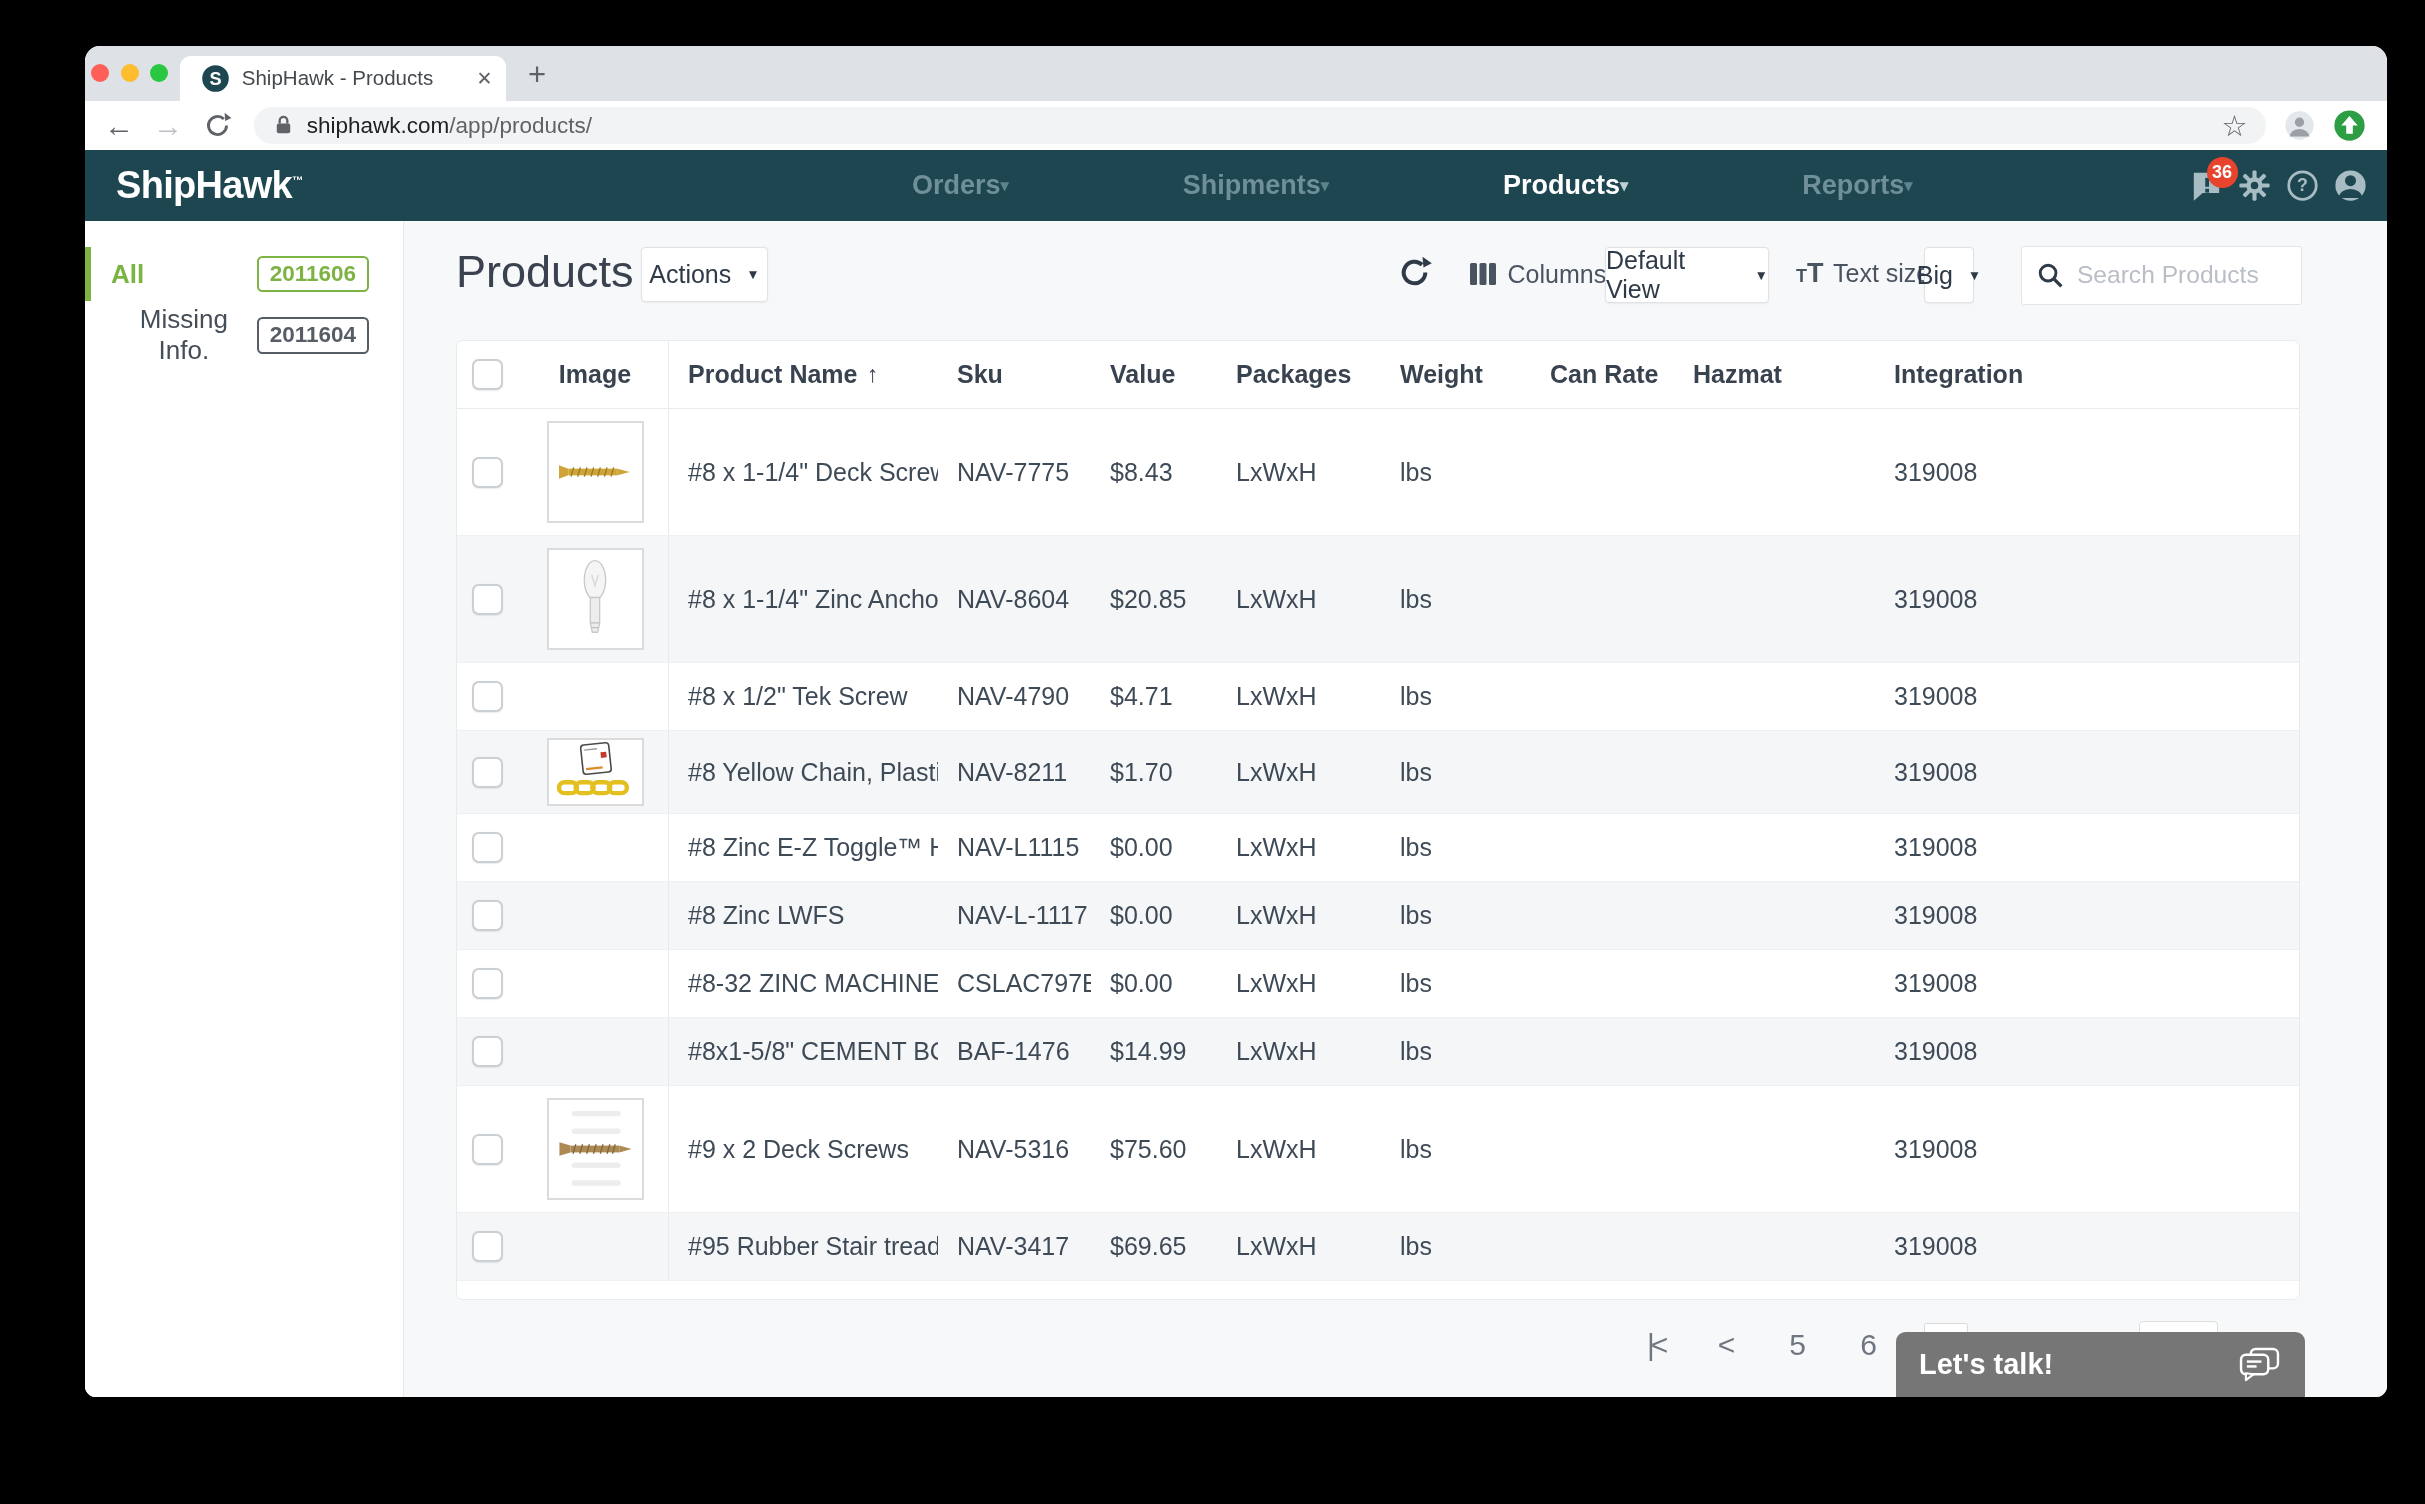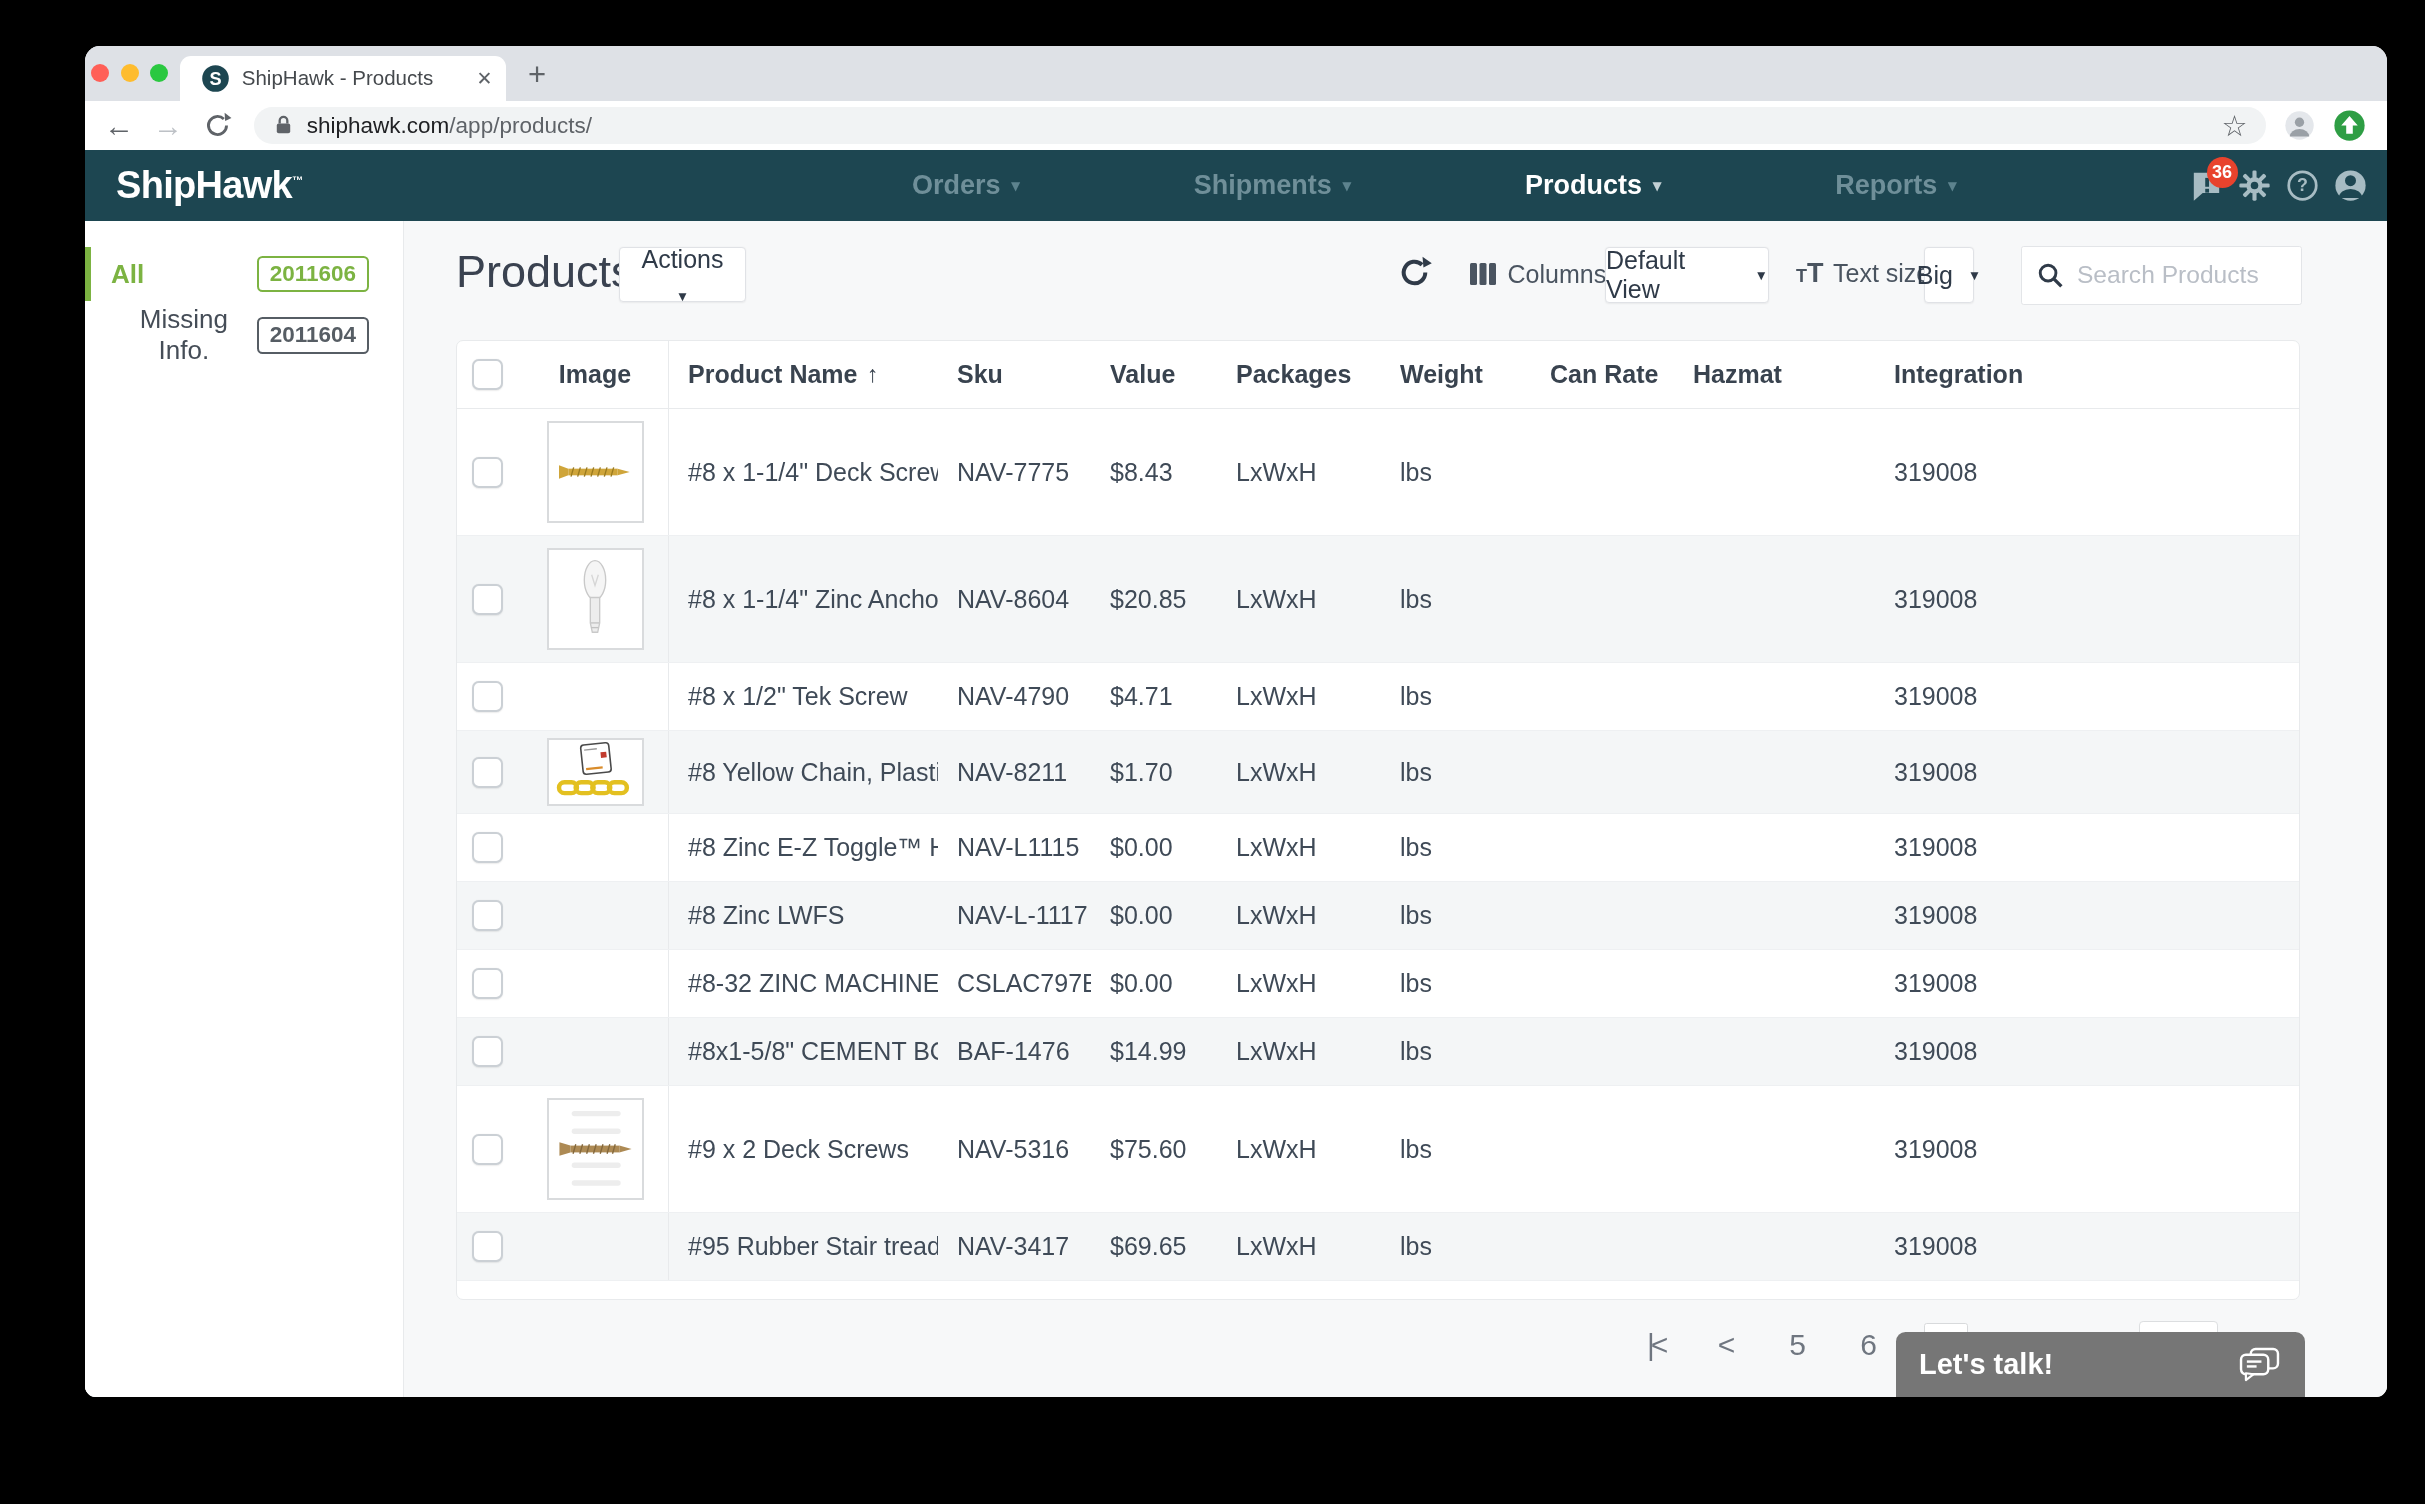--- a/index.html
+++ b/index.html
@@ -28,21 +28,21 @@
   .urltext { font-size:22.5px; margin-left:12.3px; color:#202124; flex:1 1 auto; }
   .urltext .path { color:#5f6368;text-align:right; }
   .star { font-size:29px; color:#5f6368; }
   .chromeicons { display:flex; align-items:center; gap:18px; margin-left:18px; }
 
   
   .appnav { position:relative; height:71px; background:#1d4651; display:flex; align-items:center;padding-left:45px; }
   .logo { position:absolute; left:31px; font-size:38px; font-weight:bold; color:#fff; letter-spacing:-0.7px; }
   .logo sup { font-size:11px; }
   .menu { position:absolute; left:827px; display:flex; gap:174px; }
-  .nav-item { display:flex; align-items:center; gap:11px; font-size:27px; font-weight:bold; color:#6f8f99; cursor:pointer; }
+  .nav-item { display:flex; align-items:center; font-size:27px; font-weight:bold; color:#6f8f99; cursor:pointer; }
   .nav-item .caret { font-size:16.4px; color:#5d838e; }
   .nav-item.active { color:#fff; }
   .nav-item.active .caret { color:#c2d0d4; }
   .navicons { position:absolute; right:20.5px; display:flex; align-items:center; gap:15px; }
   .navicon { position:relative; width:33px; height:33px; }
   .badge36 { position:absolute; top:-12.3px; right:-15px; min-width:31px; height:31px; background:#e8432d;
              border-radius:50%; color:#fff; font-size:18px; font-weight:bold; display:flex;
              align-items:center; justify-content:center; }
 
   
@@ -54,21 +54,21 @@
   .side-item.active .lbl { color:#7cb342; font-weight:bold; }
   .side-item.active::before { content:""; position:absolute; left:0; top:1.4px; bottom:1.4px; width:6.1px; background:#7cb342; }
   .side-badge { margin-left:auto; margin-right:34px; border:2px solid #565d64; border-radius:5.5px;
                 padding:3.4px 11px; font-size:22.5px; font-weight:bold; color:#565d64; }
   .side-item.active .side-badge { border-color:#7cb342; color:#7cb342; }
 
   .main { position:absolute; left:319px; top:0; right:0; bottom:0; }
   .page-title { position:absolute; left:52px; top:24.6px; font-size:45px; font-weight:300; color:#3a4250; }
   .btnbox { background:#fff; border:1.4px solid #e0e2e6; border-radius:4.1px; box-shadow:0 0.7px 2px rgba(0,0,0,.06);
             display:flex; align-items:center; justify-content:center; gap:15px; font-size:25px; color:#2f3a48; cursor:pointer; }
-  .actions-btn { position:absolute; left:215px; top:26px; width:127px; height:55px;flex-direction:column; }
+  .actions-btn { position:absolute; left:237px; top:26px; width:127px; height:55px; }
   .dd-caret { font-size:13.6px; color:#2f3a48; }
   .refresh-btn { position:absolute; left:992px; top:33px; }
   .tool-group { position:absolute; display:flex; align-items:center; gap:9.5px; font-size:25px; color:#4a5460; }
   .columns-group { left:1064px; top:38px; }
   .textsize-group { left:1392px; top:37px; }
   .ts-icon { font-weight:bold; color:#4a5460; }
   .ts-icon .small { font-size:18px; } .ts-icon .big { font-size:27px; }
   .view-dd { position:absolute; left:1201px; top:26px; width:164px; height:56px; }
   .big-dd { position:absolute; left:1520px; top:26px; width:50px; height:56px; }
   .search-box { position:absolute; left:1617px; top:24.6px; width:281px; height:59px; background:#fff;

